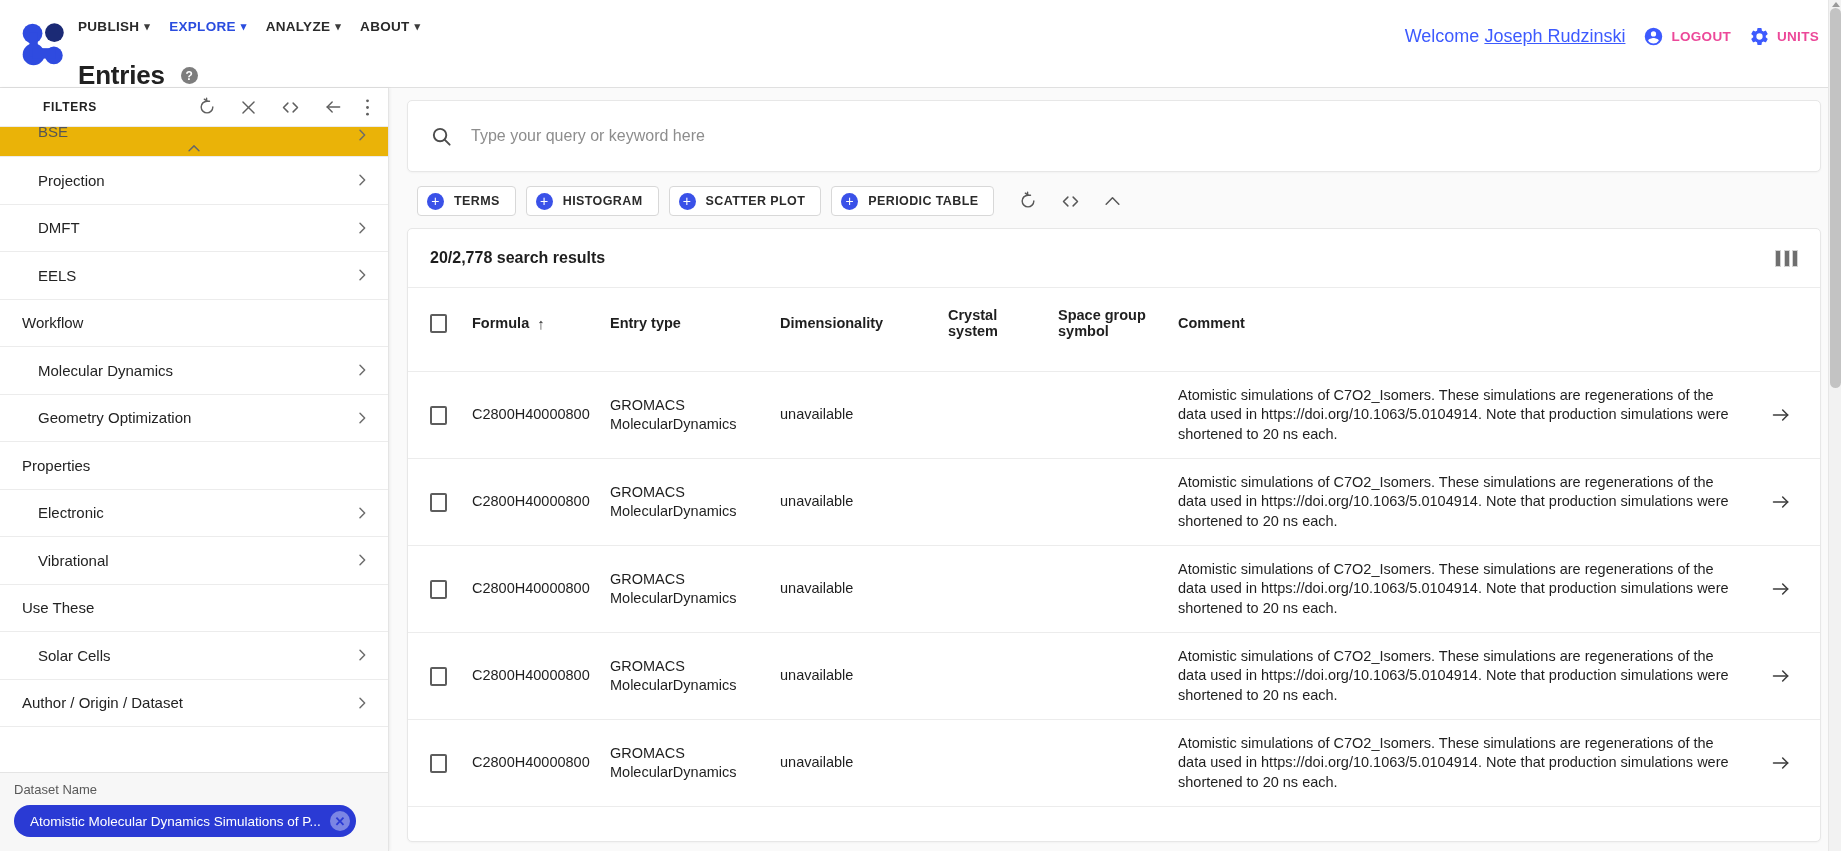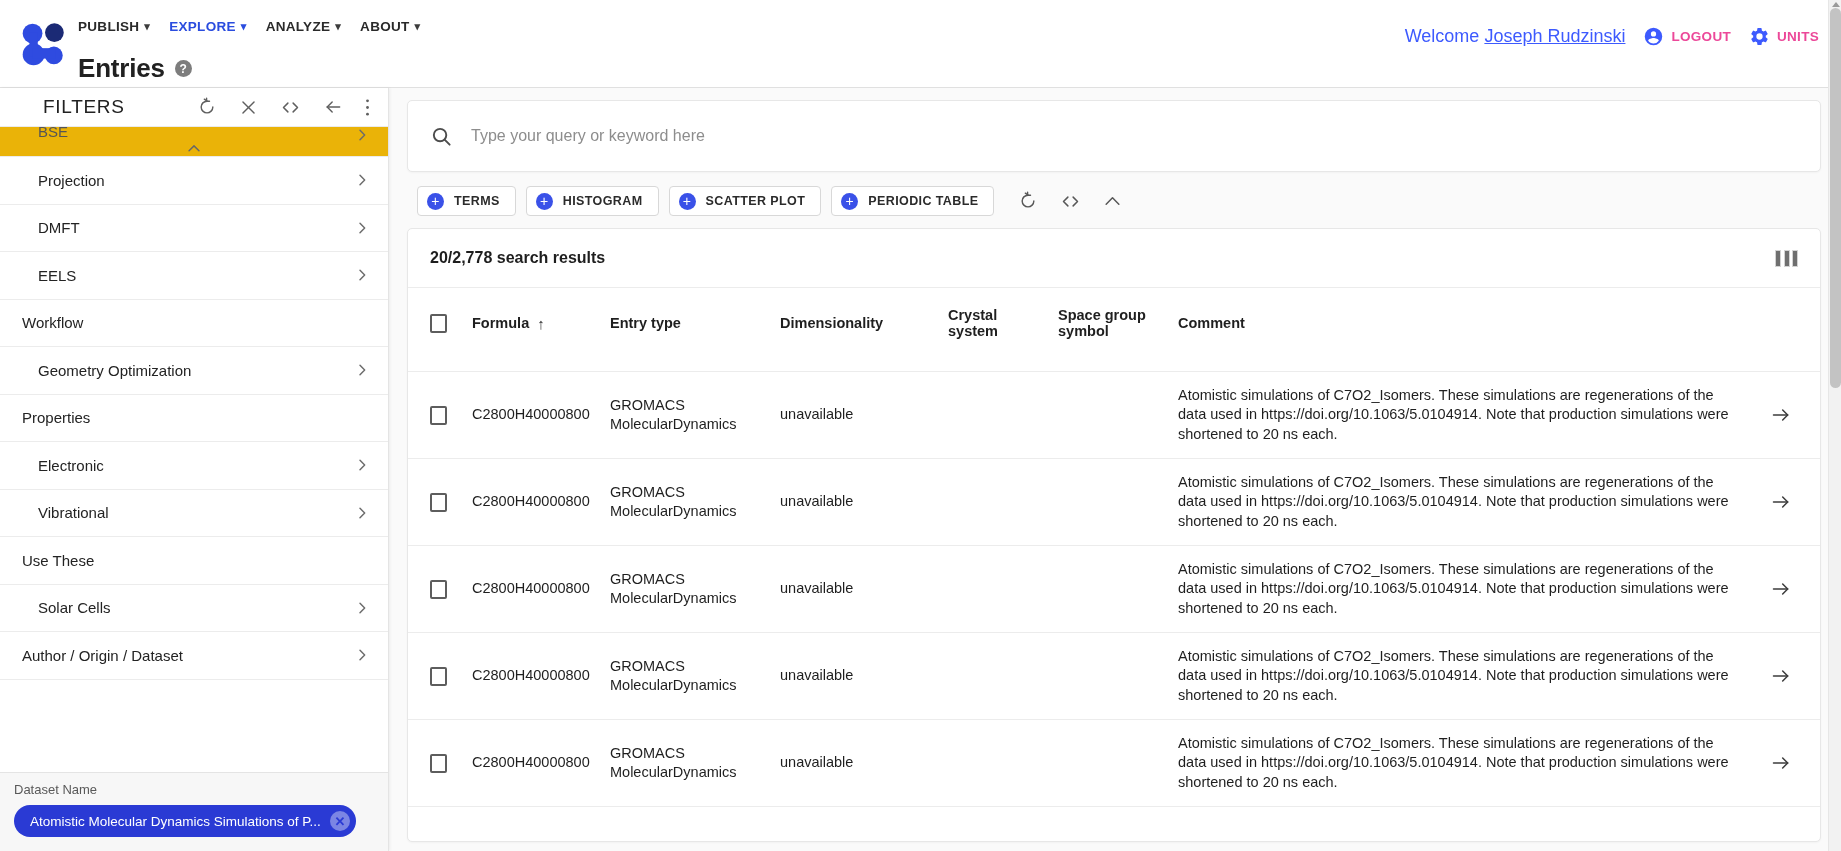--- a/index.html
+++ b/index.html
@@ -55,22 +55,22 @@
   .caret {
     font-size: 11px;
     line-height: 1;
     color: #2a4cdf;
     display: inline-block;
   }
   .menu-item:not(.active) .caret { color: #3c3c3c; }
 
   .page-title-row {
     display: flex; align-items: center;
-    gap: 10px;
-    margin-top: 13px;
+    gap: 16px;
+    margin-top: 20px;
   }
   .page-title {
     font-size: 26px;
     font-weight: 600;
     color: #212121;
     letter-spacing: -0.2px;
   }
   .help-icon {
     width: 17px; height: 17px;
     border-radius: 50%;
@@ -124,22 +124,22 @@
     position: relative;
     z-index: 3;
   }
   .filters-bar {
     height: 38px;
     display: flex; align-items: center;
     padding: 0 14px 0 14px;
     flex: 0 0 38px;
   }
   .filters-title {
-    font-size: 19px;
-    font-weight: normal;
+    font-size: 12px;
+    font-weight: bold;
     letter-spacing: 0.7px;
     color: #212121;
     padding-left: 29px;
   }
   .filters-actions {
     margin-left: auto;
     display: flex; align-items: center;
     gap: 22px;
     padding-right: 4px;
   }
@@ -539,20 +539,28 @@
           <svg width="16" height="16" viewBox="0 0 24 24" fill="none" stroke="#6c6c6c" stroke-width="2.2" stroke-linecap="round" stroke-linejoin="round">
               <polyline points="9 5 16 12 9 19"></polyline>
             </svg>
         </span>
       </div>
 
       <div class="flt-row group">
         <span class="flt-label">Workflow</span>
       </div>
 
+      <div class="flt-row">
+        <span class="flt-label">Molecular Dynamics</span>
+        <span class="chev">
+          <svg width="16" height="16" viewBox="0 0 24 24" fill="none" stroke="#6c6c6c" stroke-width="2.2" stroke-linecap="round" stroke-linejoin="round">
+              <polyline points="9 5 16 12 9 19"></polyline>
+            </svg>
+        </span>
+      </div>
 
       <div class="flt-row">
         <span class="flt-label">Geometry Optimization</span>
         <span class="chev">
           <svg width="16" height="16" viewBox="0 0 24 24" fill="none" stroke="#6c6c6c" stroke-width="2.2" stroke-linecap="round" stroke-linejoin="round">
               <polyline points="9 5 16 12 9 19"></polyline>
             </svg>
         </span>
       </div>
 

